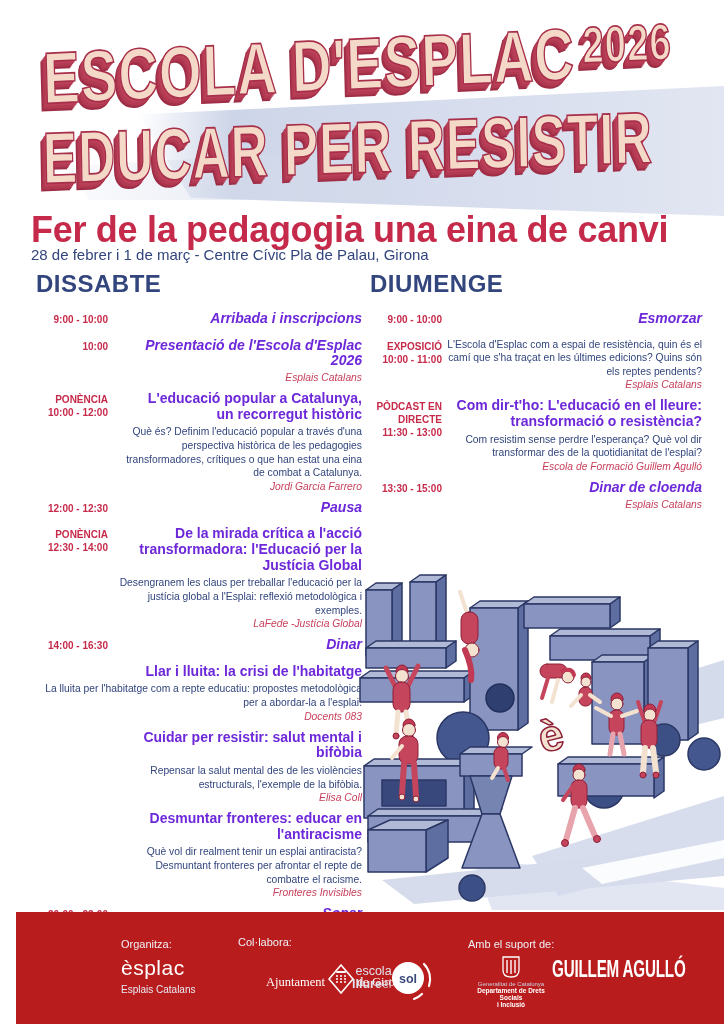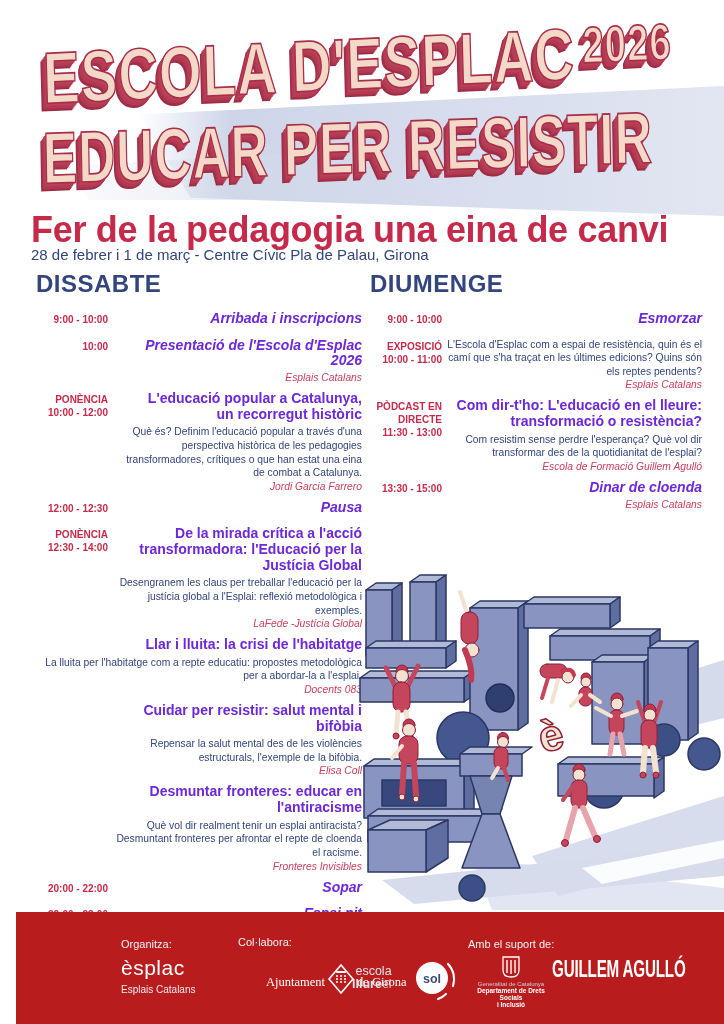--- a/index.html
+++ b/index.html
@@ -48,21 +48,21 @@
   footer { position:absolute; left:16px; top:912px; width:724px; height:112px; background:#b91c1c; color:#fff; }
   .fgroup { position:absolute; }
   .flabel { font-size:11px; color:#eef1f7; margin-bottom:6px; }
   .fg-org { left:105px; top:26px; }
   .esplac-logo { font-size:21px; font-weight:normal; letter-spacing:.5px; }
   .fsub { font-size:10px; margin-top:4px; color:#e7ebf4; }
   .fg-collab { left:222px; top:24px; }
   .aj-row { display:flex; align-items:flex-end; margin-top:16px;margin-left:28px; }
   .aj-text { font-family:"Liberation Serif", serif; font-size:12.5px; }
   .shield { margin:0 3px -4px 3px; }
-  .fg-escola { left:336px; top:42px; display:flex; align-items:center;gap:24px; }
+  .fg-escola { left:336px; top:42px; display:flex; align-items:center; }
   .esc-lines { text-align:right; color:#dfe4ee; font-size:12.5px; line-height:1.02; margin-right:-6px; position:relative; z-index:1; }
   .esc-lines .l2 { font-weight:bold; }
   .esc-lines .el { font-weight:normal; opacity:.8; }
   .fg-suport { left:452px; top:26px; }
   .gencat { display:flex; flex-direction:column; align-items:center; width:86px; margin-top:2px; }
   .gencat-lines { text-align:center; margin-top:3px; }
   .gencat-lines .g1 { font-size:6px; color:#c9d1e2; }
   .gencat-lines .g2 { font-size:6.5px; font-weight:bold; color:#fff; }
   .fg-guillem { left:536px; top:48px; }
   .guillem-text { font-size:16px; font-weight:bold; color:#fff; letter-spacing:-.2px; transform:scale(.95,1.5); transform-origin:left center; white-space:nowrap; }
@@ -133,20 +133,28 @@
         </div>
       <div class="ibody">
           <div class="ititle">De la mirada crítica a l'acció
 transformadora: l'Educació per la
 Justícia Global</div>
           <div class="idesc">Desengranem les claus per treballar l'educació per la justícia global a l'Esplai: reflexió metodològica i exemples.</div>
           <div class="ispeaker">LaFede -Justícia Global</div>
         </div>
     </div>
 
+    <div class="item">
+      <div class="ilabel">
+          <div class="time">14:00 - 16:30</div>
+        </div>
+      <div class="ibody">
+          <div class="ititle it">Dinar</div>
+        </div>
+    </div>
 
     <div class="item">
       <div class="ibody">
           <div class="ititle">Llar i lluita: la crisi de l'habitatge</div>
           <div class="idesc">La lluita per l'habitatge com a repte educatiu: propostes metodològica per a abordar-la a l'esplai.</div>
           <div class="ispeaker">Docents 083</div>
         </div>
     </div>
 
     <div class="item">
@@ -156,21 +164,21 @@
           <div class="idesc">Repensar la salut mental des de les violències estructurals, l'exemple de la bifòbia.</div>
           <div class="ispeaker">Elisa Coll</div>
         </div>
     </div>
 
     <div class="item">
       <div class="ilabel"></div>
       <div class="ibody">
           <div class="ititle">Desmuntar fronteres: educar en
 l'antiracisme</div>
-          <div class="idesc">Què vol dir realment tenir un esplai antiracista? Desmuntant fronteres per afrontar el repte de cloenda el racisme.</div>
+          <div class="idesc">Què vol dir realment tenir un esplai antiracista? Desmuntant fronteres per afrontar el repte de combatre el racisme.</div>
           <div class="ispeaker">Fronteres Invisibles</div>
         </div>
     </div>
 
     <div class="item">
       <div class="ilabel">
           <div class="time">20:00 - 22:00</div>
         </div>
       <div class="ibody">
           <div class="ititle it">Sopar</div>

